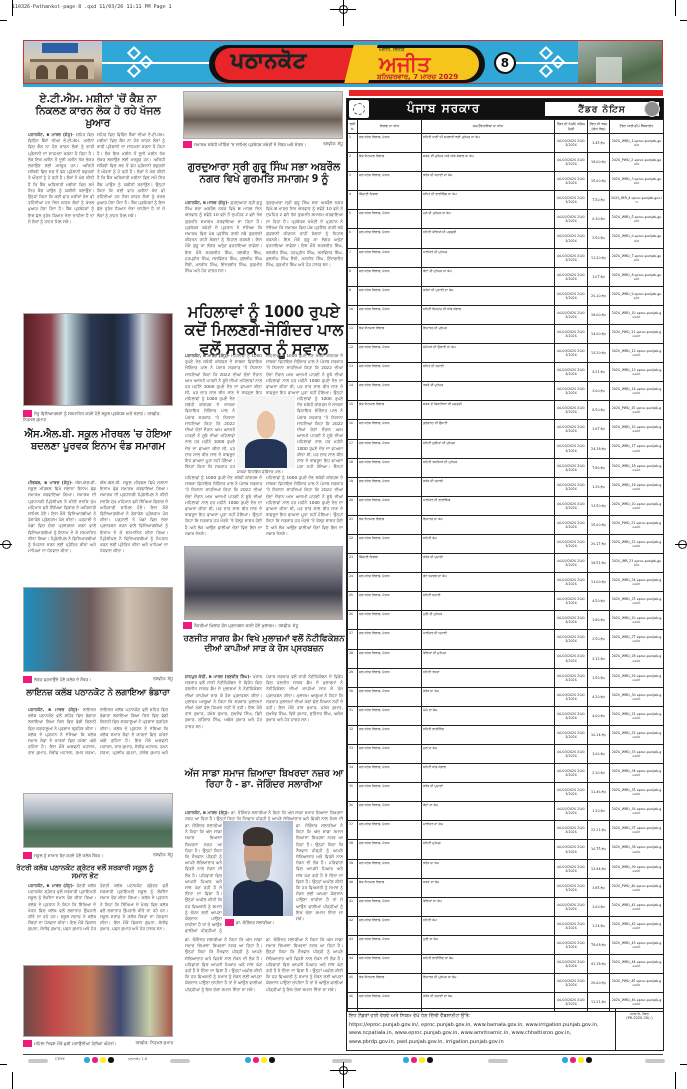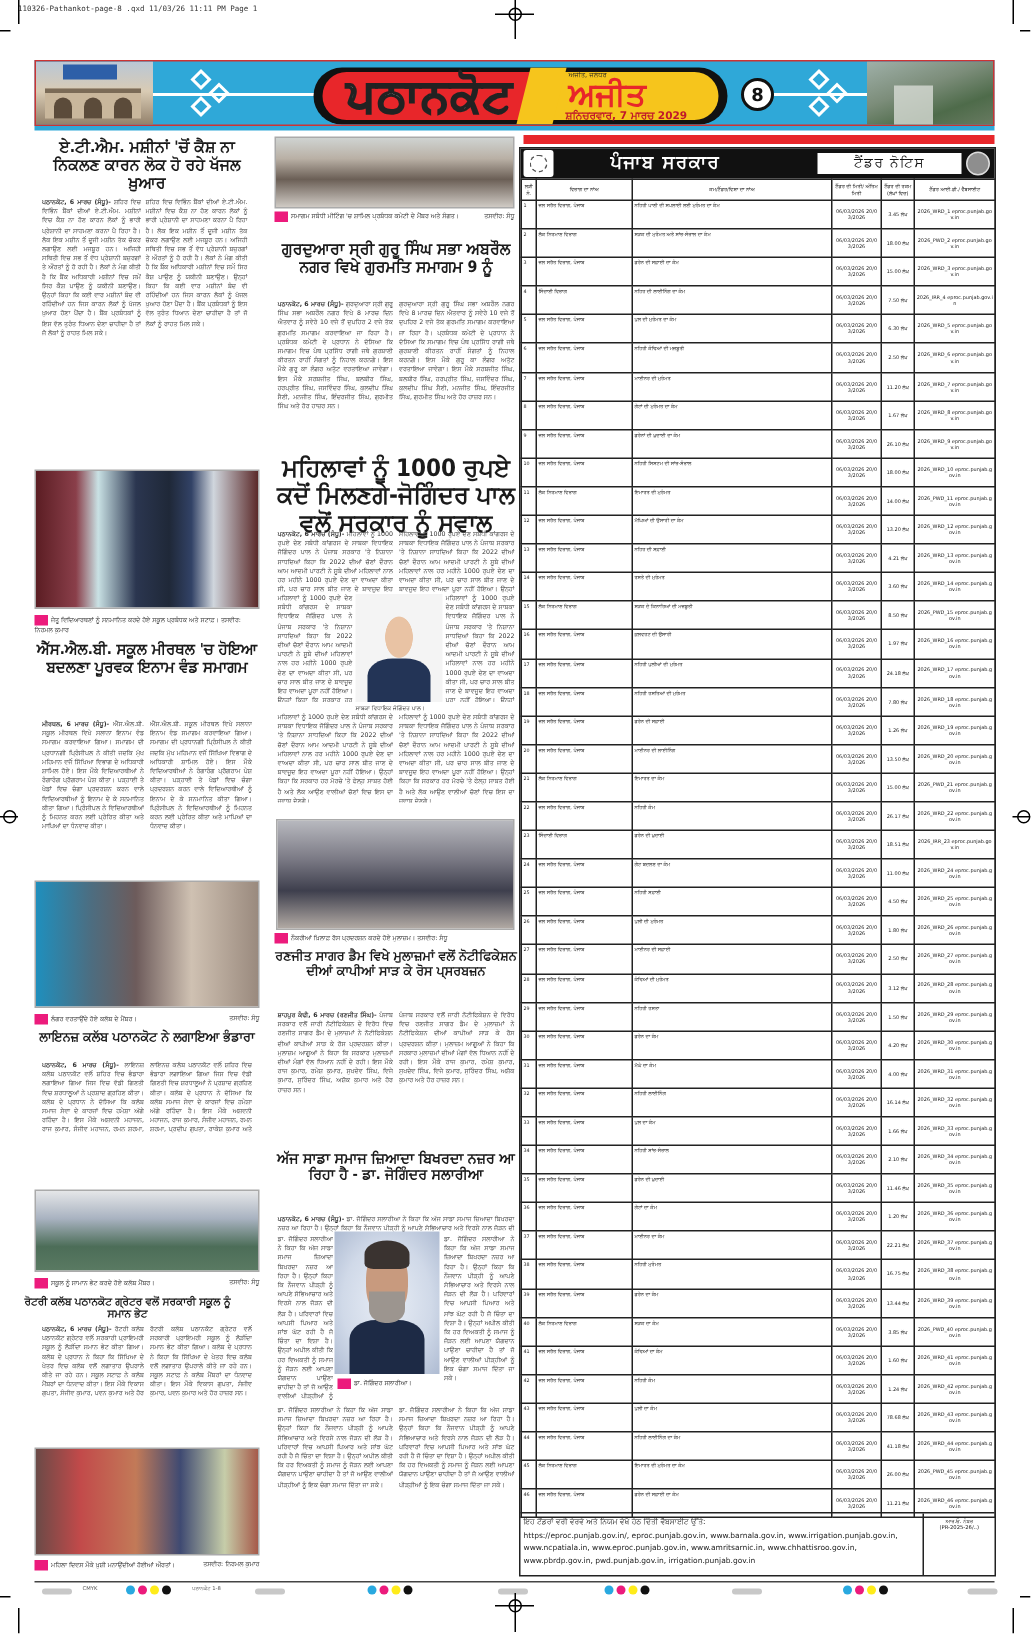--- a/index.html
+++ b/index.html
@@ -17,21 +17,21 @@
 .mast .photo-l .bldg{position:absolute;left:6px;top:18px;width:64px;height:20px;background:#c9b79c;border-top:3px solid #7b6b57}
 .mast .photo-l .arch{position:absolute;top:24px;width:12px;height:14px;background:#5b4b3a;border-radius:6px 6px 0 0}
 .mast .photo-l .sign{position:absolute;left:18px;top:2px;width:36px;height:10px;background:#2d5fa8}
 .mast .photo-r{right:0;top:0;width:84px;height:44px;background:linear-gradient(160deg,#9fb0a8 0%,#7c8d7a 40%,#4e6b4a 70%,#6b7c64 100%)}
 .mast .photo-r .dam{position:absolute;left:18px;top:16px;width:26px;height:28px;background:#d8dcd6;opacity:.8}
 .diamond{width:10px;height:10px;border:2px solid #fff;transform:rotate(45deg);background:transparent}
 .mast .capsule{left:185px;top:4px;width:276px;height:38px;border-radius:19px;background:#111;overflow:hidden}
 .mast .cap-red{position:absolute;left:6px;top:3px;width:152px;height:32px;background:#e8262a;border-radius:16px 0 0 16px}
 .mast .cap-yel{position:absolute;left:150px;top:3px;width:120px;height:32px;background:#f6c51c;border-radius:0 16px 16px 0}
 .mast .cap-split{position:absolute;left:140px;top:0;width:24px;height:38px;background:#f6c51c;transform:skewX(-14deg)}
-.mast .title-l{position:absolute;left:22px;top:4px;font-size:30px;font-weight:bold;color:#fff;letter-spacing:1px;-webkit-text-stroke:1px #222;font-family:Liberation Mono, monospace}
+.mast .title-l{position:absolute;left:22px;top:4px;font-size:20px;font-weight:bold;color:#fff;letter-spacing:1px;-webkit-text-stroke:1px #222;font-family:Liberation Serif, serif}
 .mast .title-r{position:absolute;left:170px;top:7px;font-size:21px;font-weight:bold;color:#e8262a;font-family:Liberation Sans, sans-serif}
 .mast .small-tag{position:absolute;left:170px;top:2px;font-size:4.5px;color:#222}
 .mast .date{position:absolute;left:168px;top:28px;font-size:7px;color:#c0182a;font-weight:bold;font-family:"DejaVu Sans",sans-serif}
 .mast .pageno{left:470px;top:11px;width:22px;height:22px;border-radius:50%;background:#fff;border:2px solid #111;font-size:12px;font-weight:bold;text-align:center;line-height:18px}
 .mast .line{height:2px;background:#fff}
 .mast-bottom{left:23px;top:84px;width:640px;height:3px;background:#2fa8d8}
 
 .hl{font-weight:bold;color:#1a1a1a;font-family:"DejaVu Sans Condensed","DejaVu Sans",sans-serif;text-align:center;line-height:1.15}
 .body{font-size:4.2px;line-height:6.2px;color:#333;text-align:justify;overflow:hidden}
 .body p{margin:0}
@@ -52,21 +52,21 @@
 .ph-man2 .hair{position:absolute;left:28%;top:6%;width:44%;height:20%;background:#3a3330;border-radius:50% 50% 20% 20%}
 .ph-man2 .beard{position:absolute;left:33%;top:42%;width:34%;height:22%;background:#9c958f;border-radius:0 0 45% 45%}
 .ph-man2 .suit{position:absolute;left:14%;bottom:0;width:72%;height:38%;background:#1d2a45;border-radius:35% 35% 0 0}
 
 .redbar{left:349px;top:90px;width:314px;height:6px;background:#e8262a}
 .tender{left:346px;top:98px;width:318px;height:953px;border:1px solid #222;background:#fff}
 .tender .head{position:absolute;left:0;top:0;width:316px;height:20px;background:#111;color:#fff}
 .tender .emblem{position:absolute;left:2px;top:1px;width:20px;height:18px;background:#fff;border-radius:2px}
 .tender .emblem i{position:absolute;left:4px;top:3px;width:12px;height:12px;border:1px dashed #555;border-radius:50%}
 .tender .gov{position:absolute;left:60px;top:2px;font-size:12px;font-weight:bold;color:#fff;letter-spacing:1px}
-.tender .notice{position:absolute;left:198px;top:3px;width:96px;height:14px;background:#fff;color:#111;font-size:9px;font-weight:normal;text-align:center;line-height:14px;letter-spacing:1px}
+.tender .notice{position:absolute;left:198px;top:3px;width:114px;height:14px;background:#fff;color:#111;font-size:9px;font-weight:bold;text-align:center;line-height:14px;letter-spacing:1px}
 .tender .logo2{position:absolute;right:3px;top:2px;width:16px;height:16px;border-radius:50%;background:#8e8e8e;border:1px solid #ddd}
 table.tt{position:absolute;left:0;top:20px;width:316px;border-collapse:collapse;table-layout:fixed}
 table.tt th,table.tt td{border:1px solid #222;font-size:3.3px;line-height:4.1px;color:#222;vertical-align:top;padding:1px 1px;overflow:hidden;word-break:break-all}
 table.tt th{font-weight:normal;text-align:center;vertical-align:middle;height:14px;color:#111}
 table.tt td{height:19.1px}
 table.tt td.c{text-align:center;vertical-align:middle}
 table.tt td.n{font-size:3.2px}
 .tfoot{position:absolute;left:0;bottom:0;width:316px;height:42px;border-top:1px solid #222}
 .tfoot .left{position:absolute;left:2px;top:2px;width:266px;font-size:5px;line-height:8.5px;color:#222}
 .tfoot .right{position:absolute;right:0;top:0;width:48px;height:41px;border-left:1px solid #222;font-size:3.5px;text-align:center;padding-top:3px;color:#222}

